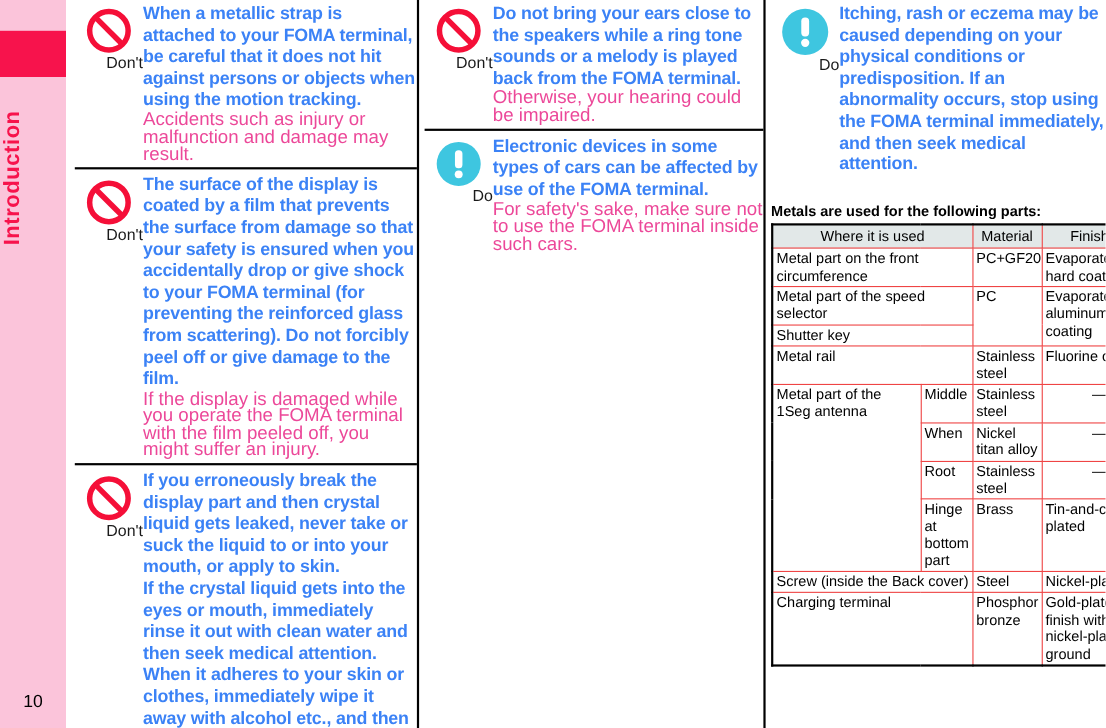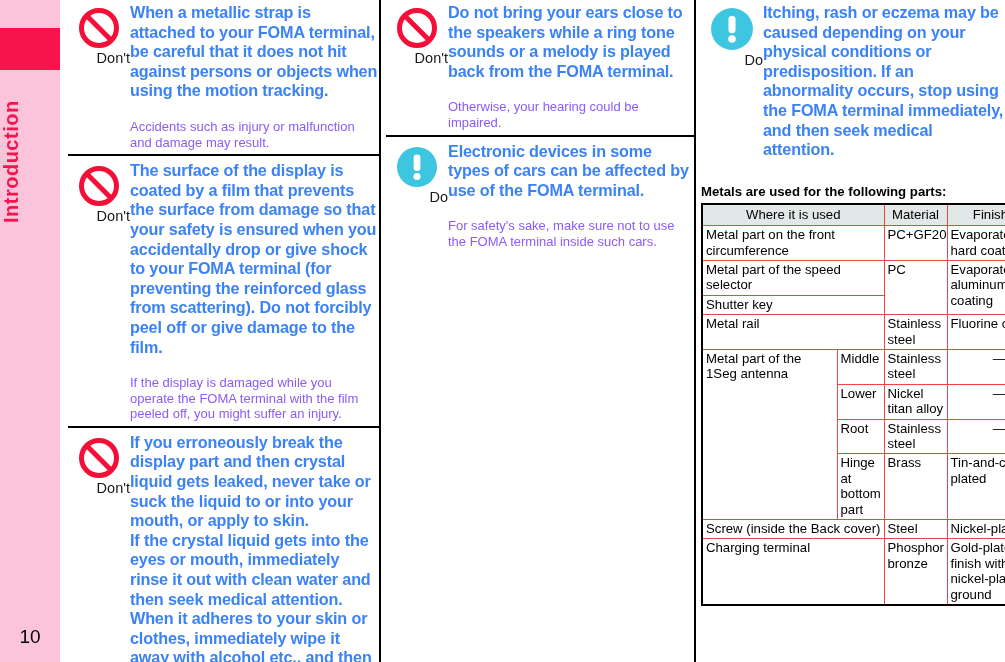--- a/index.html
+++ b/index.html
@@ -45,21 +45,21 @@
     height: 180px;
     display: flex;
     align-items: flex-start;
     justify-content: center;
   }
   #page-number {
     position: absolute;
     left: 0; bottom: 14px;
     width: 60px;
     text-align: center;
-    font-size: 19px;
+    font-size: 16px;
     color: #000;
     font-family: "Liberation Sans", sans-serif;
   }
 
   
   .column {
     position: absolute;
     top: 0;
     height: 662px;
   }
@@ -103,24 +103,24 @@
   .warn-body { flex: 1 1 auto; }
 
   .warn-head {
     font-weight: bold;
     font-size: 16.2px;
     line-height: 19.6px;
     color: #3b82f6;
     letter-spacing: -0.15px;
   }
   .warn-sub {
-    font-size: 13px;
+    font-size: 17px;
     line-height: 15.6px;
-    color: #8b5cf6;
-    margin-top: 18px;
+    color: #ec4899;
+    margin-top: 0;
   }
 
   
   .ic { display: block; margin: 0 auto; }
 
   
   #table-caption {
     font-weight: bold;
     font-size: 13.2px;
     color: #000;
@@ -309,21 +309,21 @@
         </tr>
 
         <tr>
           <td rowspan="4">Metal part of the 1Seg antenna</td>
           <td>Middle</td>
           <td>Stainless steel</td>
           <td class="dash-cell">—</td>
         </tr>
 
         <tr>
-          <td class="small-cell">Lower</td>
+          <td class="small-cell">When</td>
           <td class="small-cell">Nickel titan alloy</td>
           <td class="dash-cell">—</td>
         </tr>
 
         <tr>
           <td class="small-cell">Root</td>
           <td class="small-cell">Stainless steel</td>
           <td class="dash-cell">—</td>
         </tr>
 

